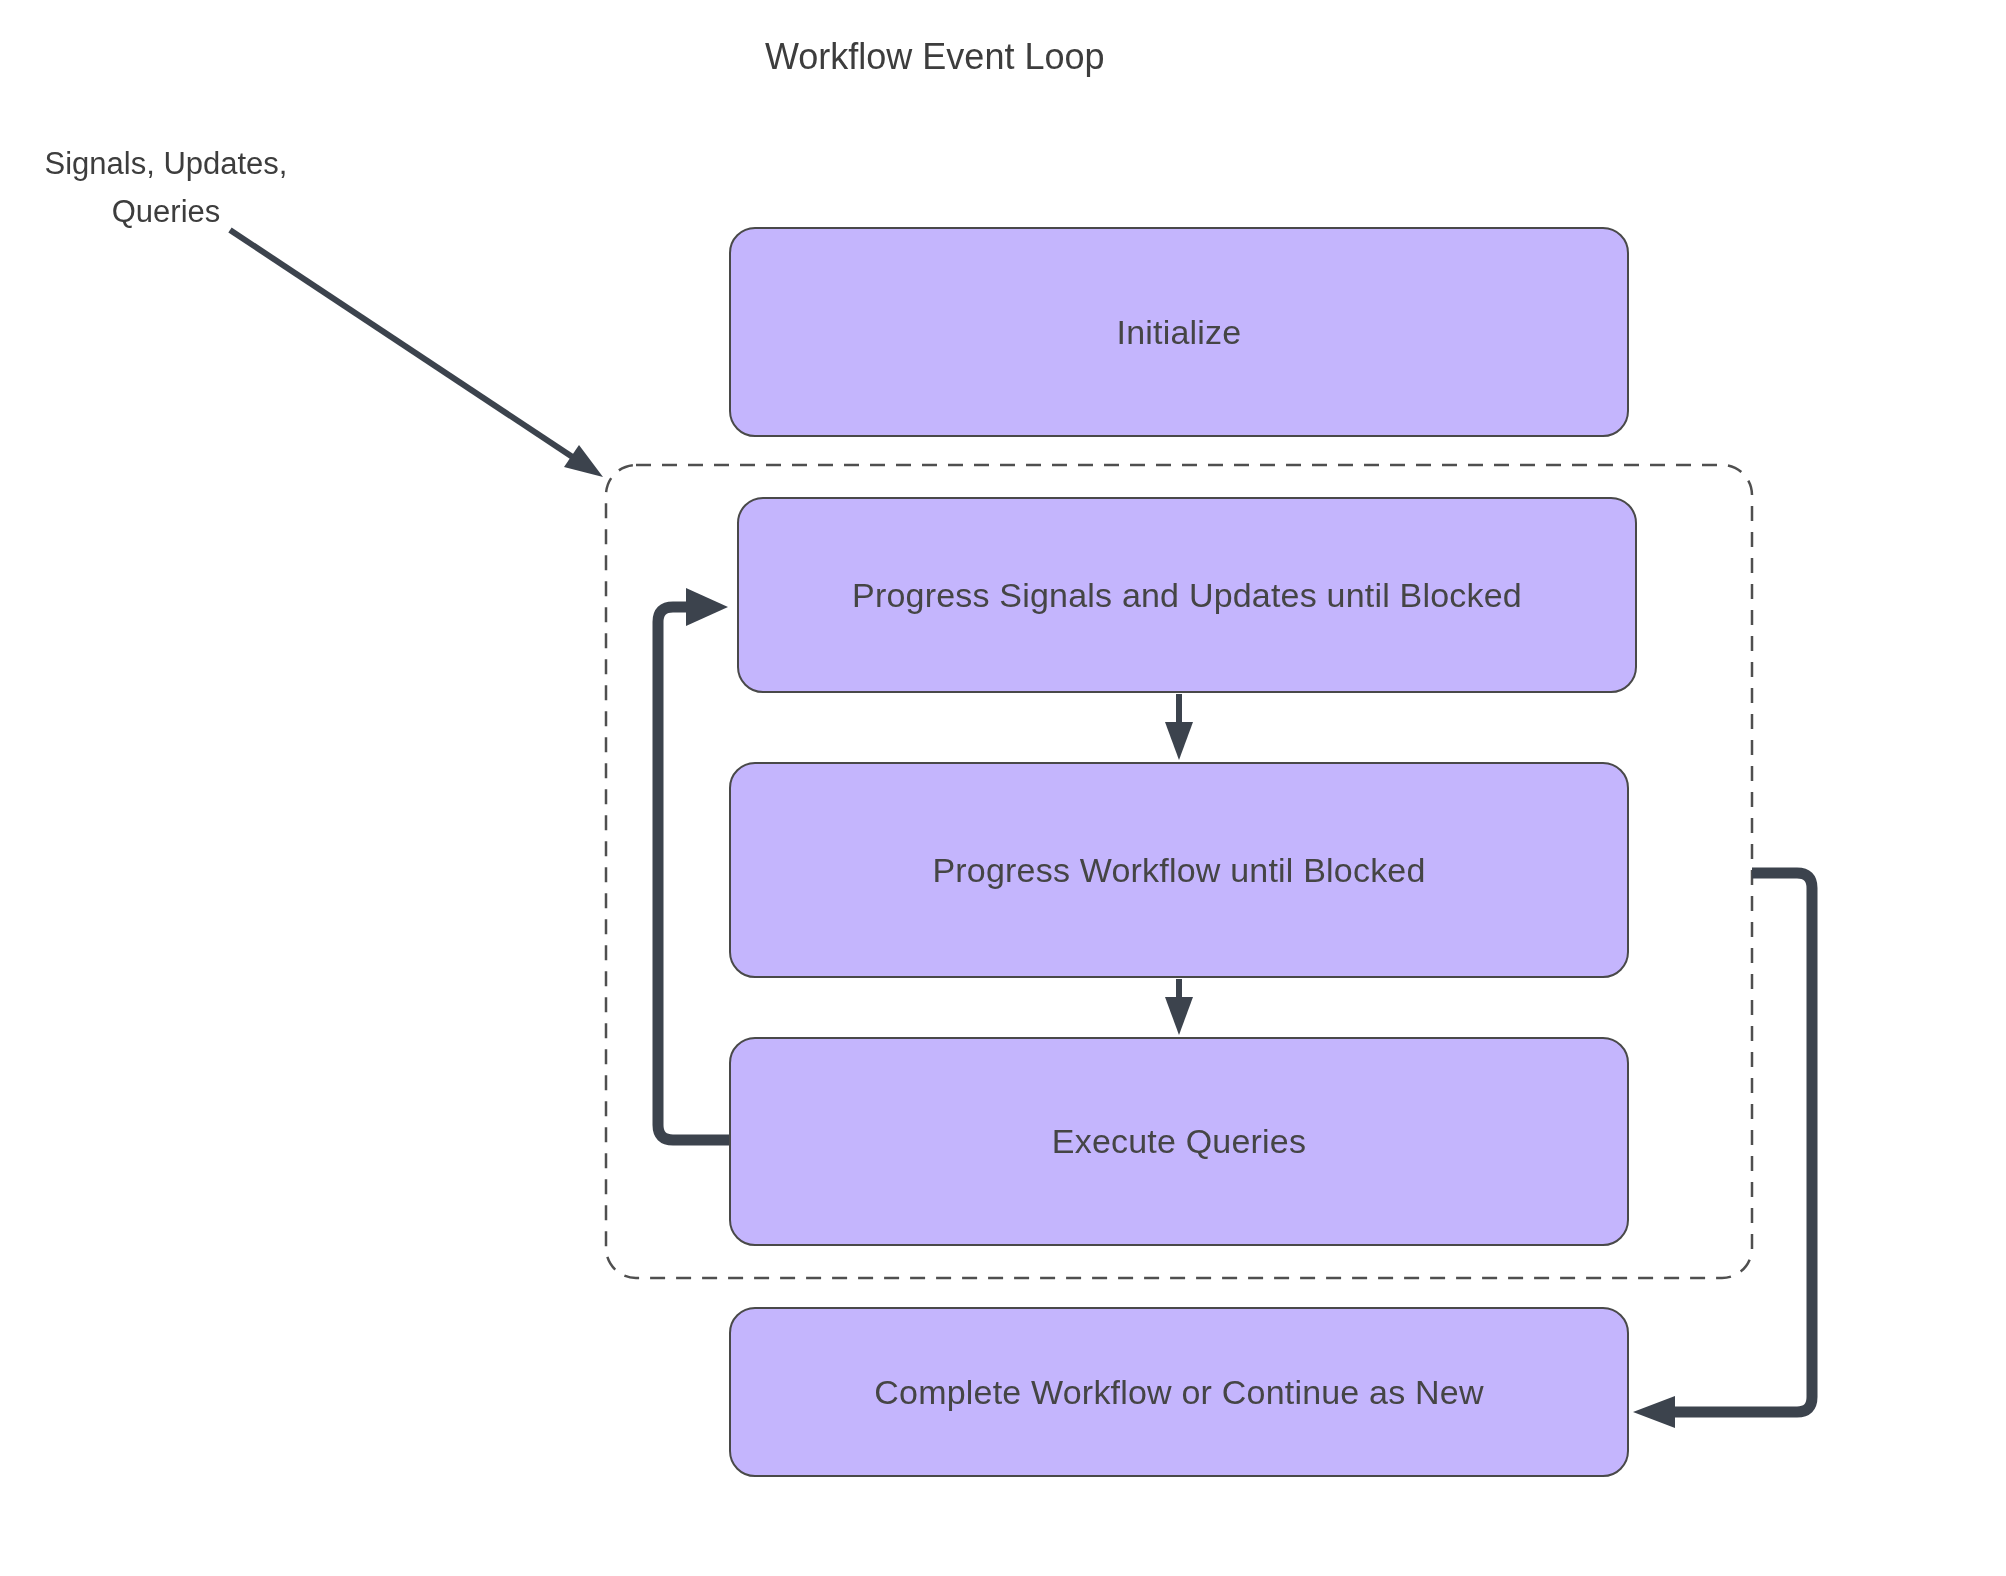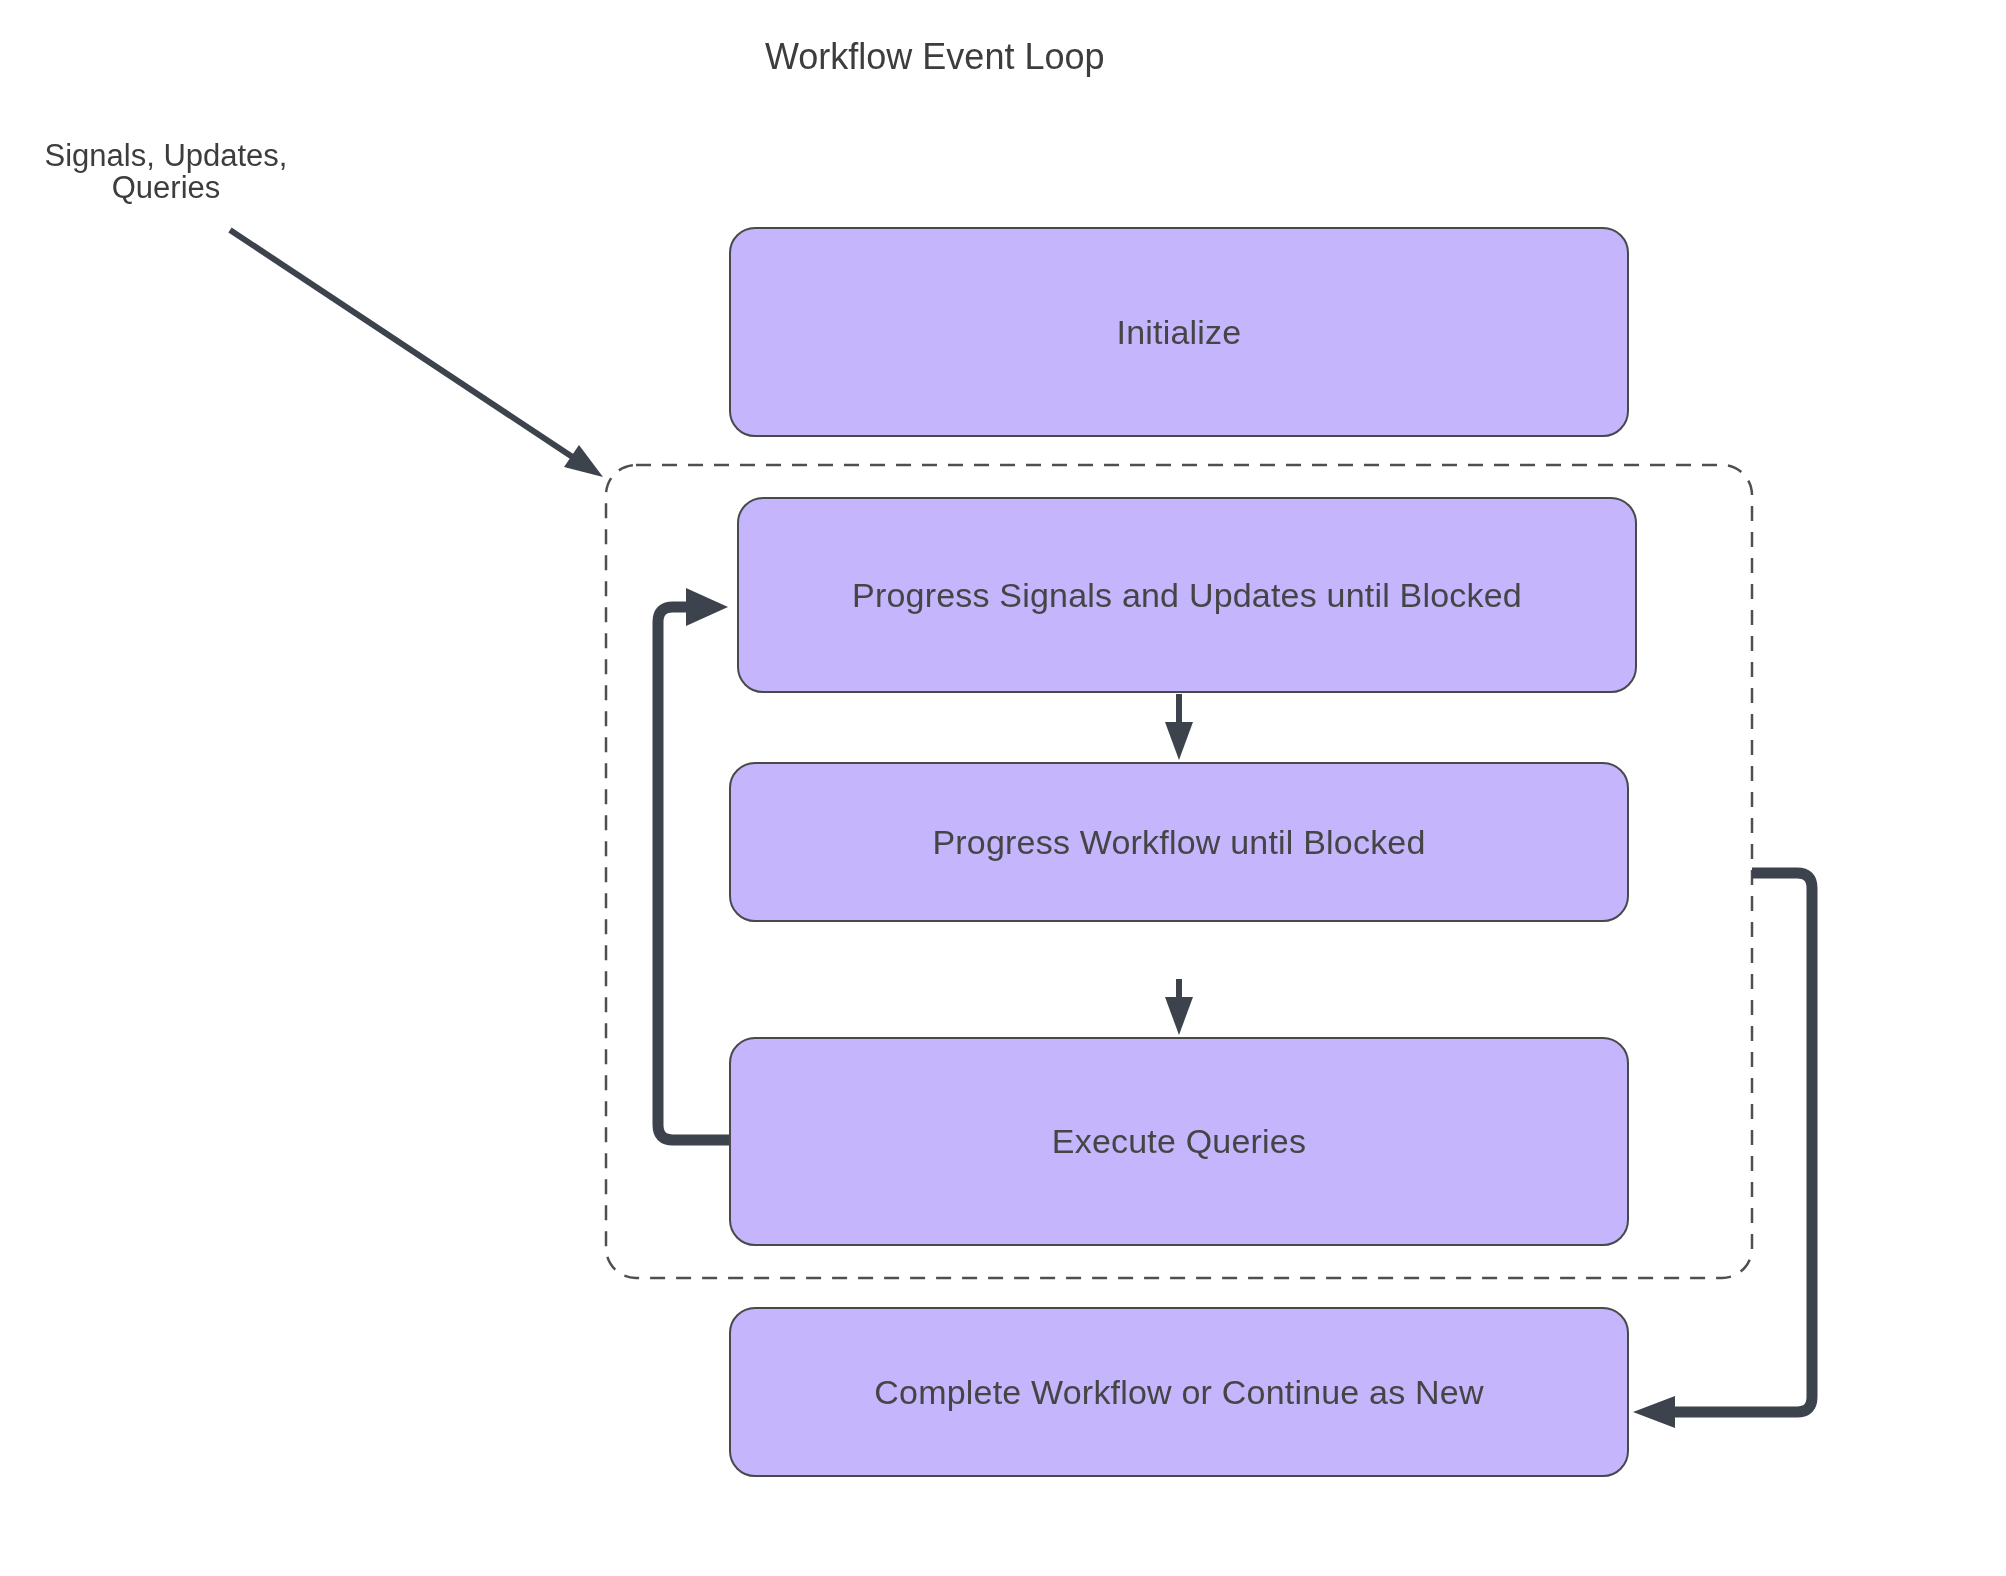--- a/index.html
+++ b/index.html
@@ -14,25 +14,25 @@
   }
   .node span{
     font-size:34px;color:#454545;letter-spacing:0.2px;text-align:center;
   }
   #title{
     position:absolute;left:765px;top:36px;width:500px;text-align:left;
     font-size:36px;color:#3d3d3d;
   }
   #annotation{
     position:absolute;left:36px;top:140px;width:260px;text-align:center;
-    font-size:31px;line-height:32px;color:#3d3d3d;
+    font-size:31px;line-height:48px;color:#3d3d3d;
   }
   #node-initialize{top:227px;height:210px;}
   #node-progress-signals{top:497px;height:196px;margin-left:8px;}
-  #node-progress-workflow{top:762px;height:160px;}
+  #node-progress-workflow{top:762px;height:216px;}
   #node-execute-queries{top:1037px;height:209px;}
   #node-complete{top:1307px;height:170px;}
 </style>
 </head>
 <body>
 
 <div id="canvas">
 
   <svg id="wires" width="2006" height="1576" viewBox="0 0 2006 1576">
 

